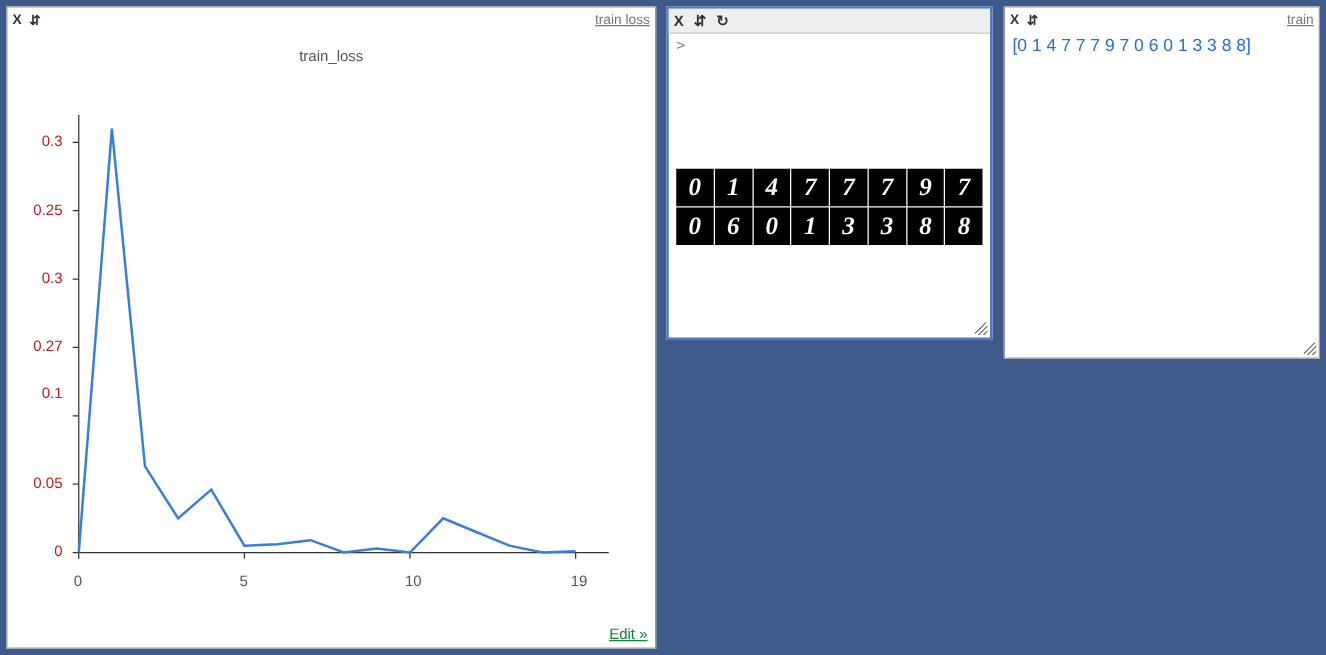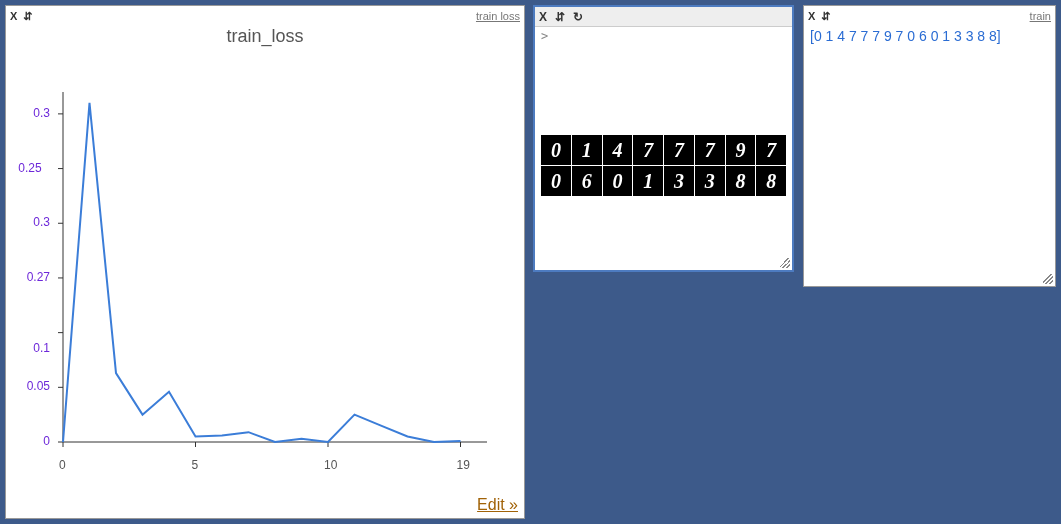--- a/index.html
+++ b/index.html
@@ -29,32 +29,32 @@
     display: flex;
     align-items: center;
     font-size: 11px;
     color: #555;
   }
   .tb-icons { display:flex; gap:6px; align-items:center; }
   .tb-icon { cursor:pointer; font-weight:bold; color:#333; }
   .tb-title { margin-left:auto; color:#777; font-size:11px;text-decoration:underline; }
   
   #pane-chart { left:5px; top:5px; width:520px; height:514px; }
-  #chart-title { text-align:center; font-size:18px; color:#555; margin-top:20px; font-weight:400; }
+  #chart-title { text-align:center; font-size:12px; color:#555; margin-top:32px; font-weight:400; }
   #plot-area {
     position:absolute;
     left:52px; top:78px; width:434px; height:370px;
   }
   #plot-area .axis { stroke:#333; stroke-width:1; }
   #plot-area .series { stroke:#3b7dd8; stroke-width:2; fill:none; }
-  .ytick-label { position:absolute; right:440px; width:40px; text-align:right; font-size:12px; color:#6d28d9; }
+  .ytick-label { position:absolute; right:440px; width:40px; text-align:right; font-size:12px; color:#b91c1c; }
   .xtick-label { position:absolute; top:452px; font-size:12px; color:#555; }
   #edit-link {
     position:absolute; right:6px; bottom:4px;
-    color:#a16207; font-size:16px; cursor:pointer; text-decoration:underline;
+    color:#15803d; font-size:12px; cursor:pointer; text-decoration:underline;
   }
   
   #pane-img {
     left:533px; top:5px; width:261px; height:267px;
     border:2px solid #4d7bc0;
   }
   #pane-img .hdr {
     background:#eee; height:20px; border-bottom:1px solid #ccc;
     display:flex; align-items:center; padding:0 4px; gap:8px;
     font-size:12px; color:#333; font-weight:bold;
@@ -113,24 +113,24 @@
         <line x1="270" y1="358" x2="270" y2="363" class="axis"></line>
         <line x1="402.5" y1="358" x2="402.5" y2="363" class="axis"></line>
         <path d="M5 358 L31.5 18.9375 L58 289.09375 L84.5 330.65625 L111 307.6875 L137.5 352.53125 L164 351.4375 L190.5 348.15625 L217 358 L243.5 354.71875 L270 358 L296.5 330.65625 L323 341.59375 L349.5 352.53125 L376 358 L402.5 356.90625 " class="series"></path>
       </svg>
   </div>
   <div id="ytick-container"></div>
   <div id="xtick-container"></div>
   <span id="edit-link">Edit »</span>
 <div class="ytick-label" style="right: 474px; top: 428px;">0</div>
     <div class="ytick-label" style="right: 474px; top: 373.312px;">0.05</div>
-    <div class="ytick-label" style="right: 474px; top: 335px;">0.1</div>
+    <div class="ytick-label" style="right: 474px; top: 301px;">0.1</div>
     <div class="ytick-label" style="right: 474px; top: 263.938px;">0.27</div>
     <div class="ytick-label" style="right: 474px; top: 209.25px;">0.3</div>
-    <div class="ytick-label" style="right: 474px; top: 154.562px; text-align: center;">0.25</div>
+    <div class="ytick-label" style="right: 474px; top: 154.562px;">0.25</div>
     <div class="ytick-label" style="right: 474px; top: 99.875px;">0.3</div>
     <div class="xtick-label" style="left: 53px;">0</div>
     <div class="xtick-label" style="left: 185.5px;">5</div>
     <div class="xtick-label" style="left: 318px;">10</div>
     <div class="xtick-label" style="left: 450.5px;">19</div>
   </div>
 
 <div id="pane-img" class="pane">
   <div class="hdr">
     <span>X</span>

